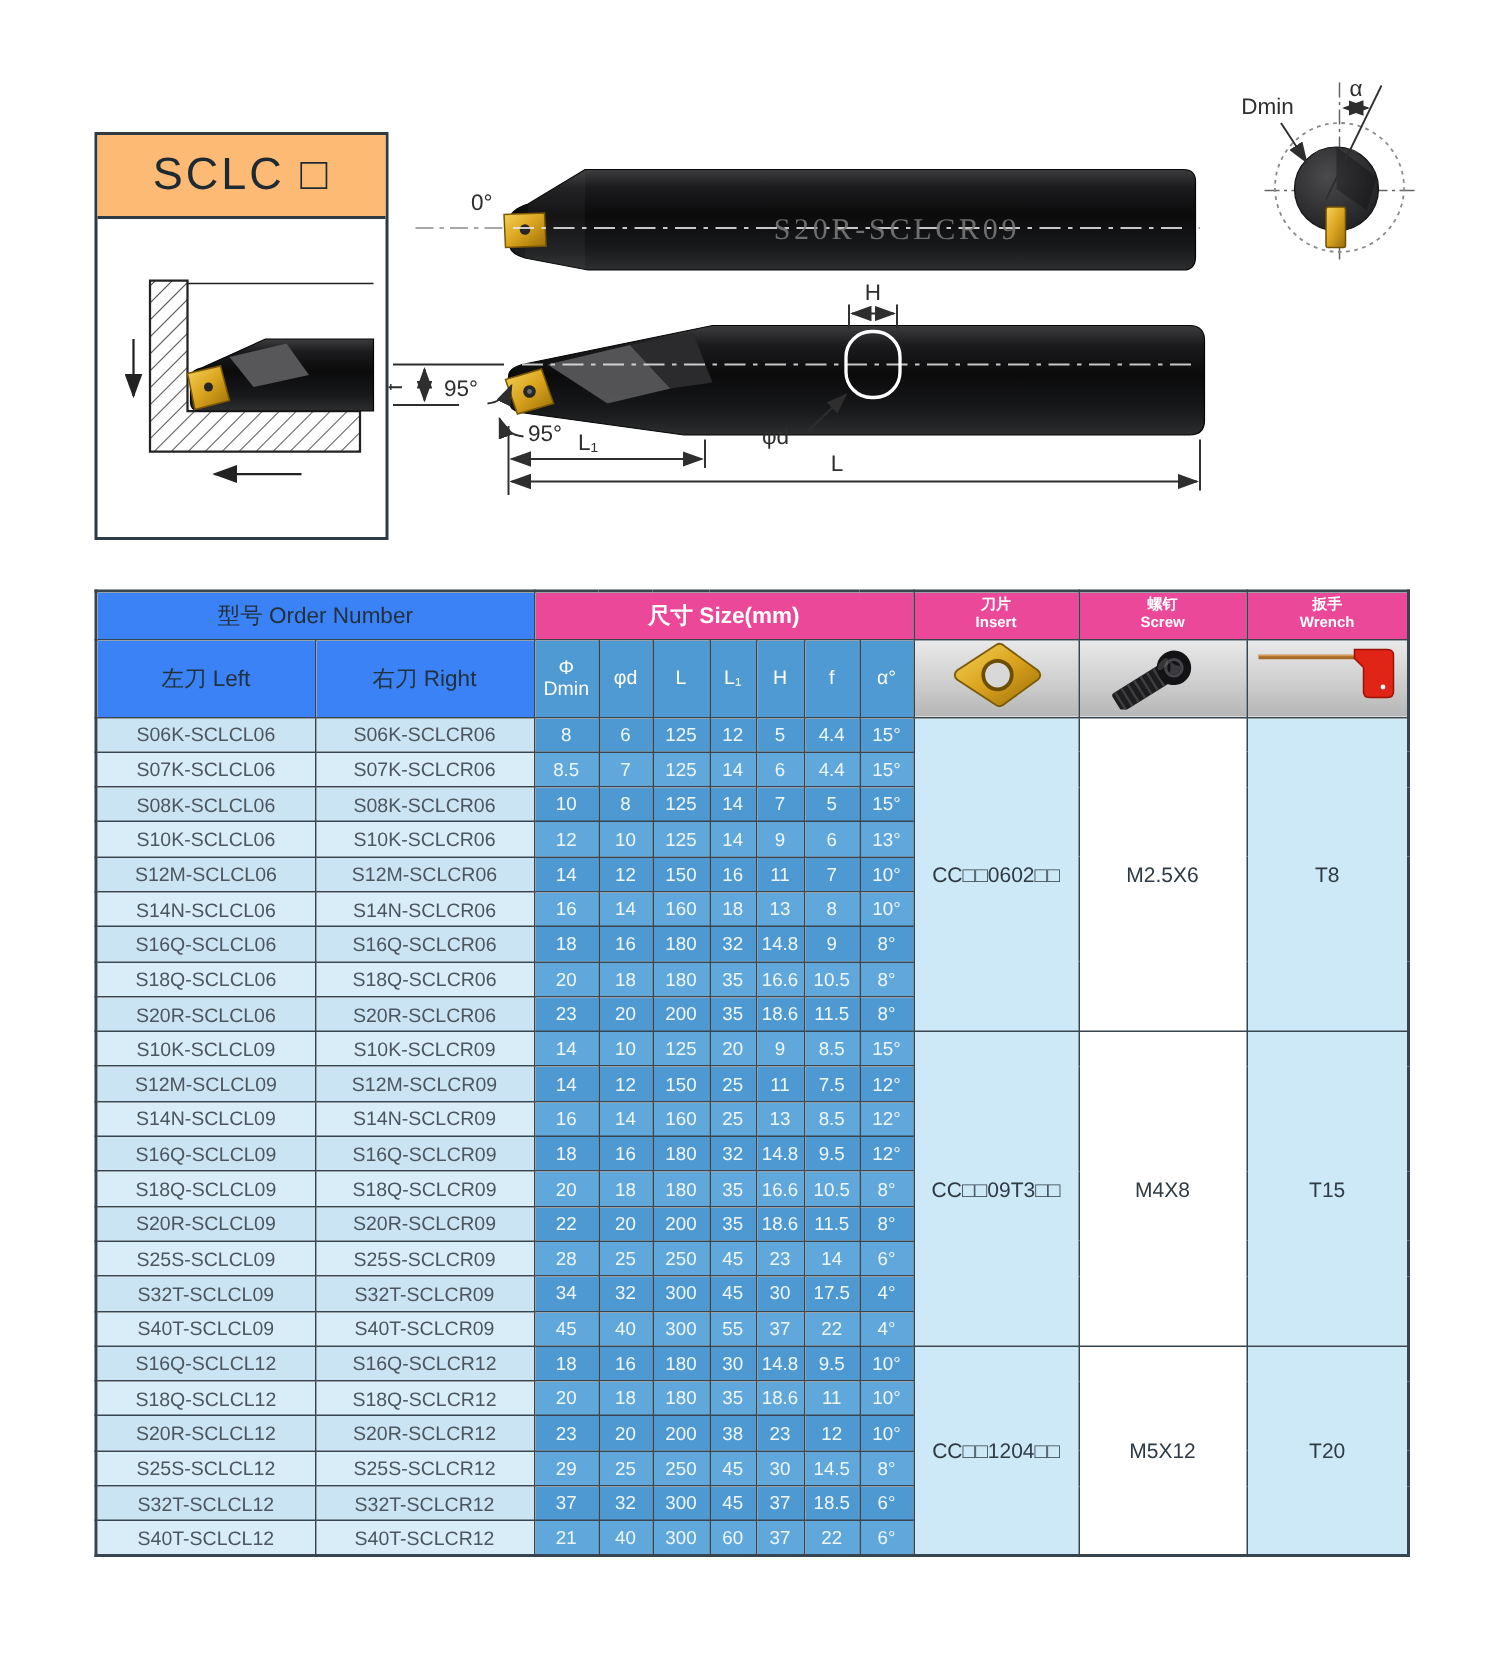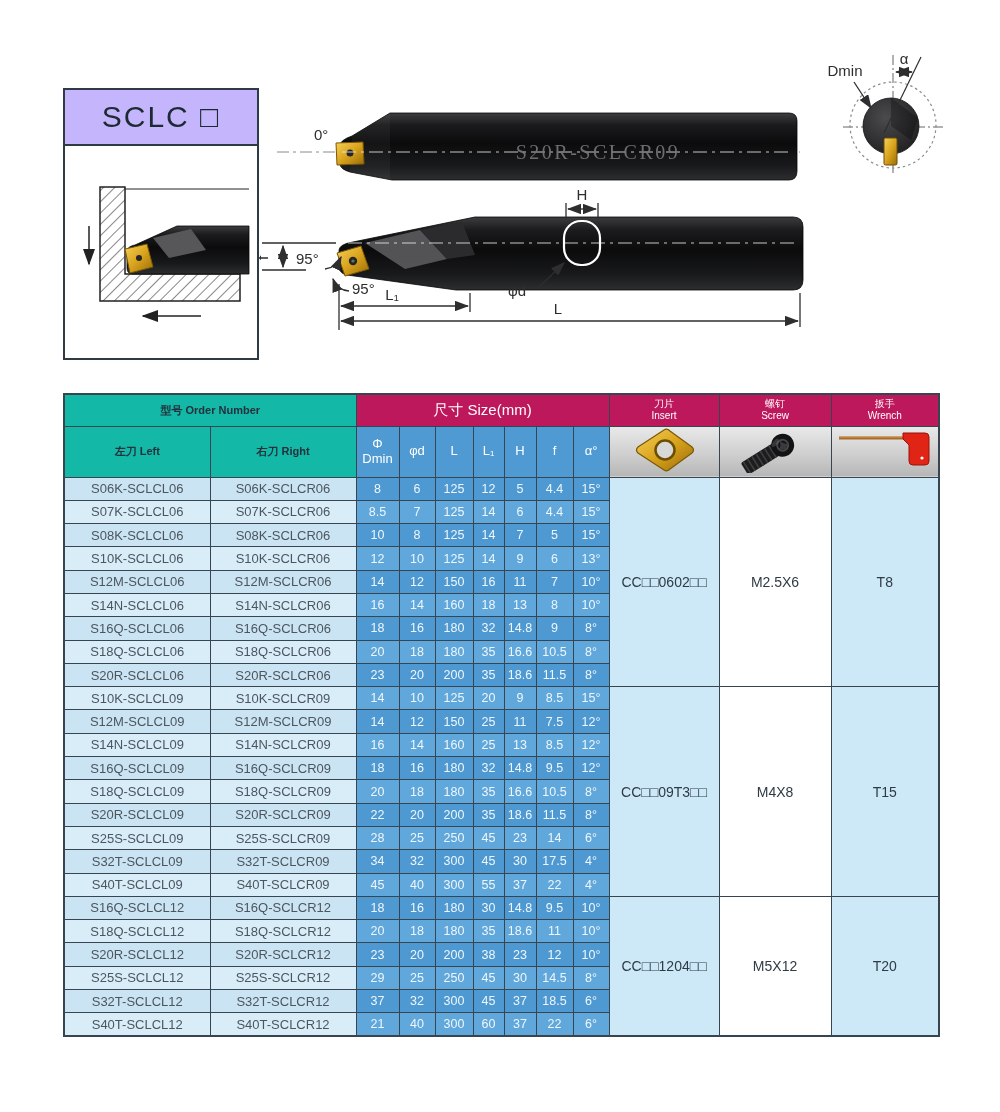--- a/index.html
+++ b/index.html
@@ -1,37 +1,37 @@
 <!DOCTYPE html>
 <html><head>
 <meta charset="utf-8">
 <style>
   html,body{margin:0;padding:0;background:#fff;}
   .page{position:relative;width:1000px;height:1112px;background:#fff;overflow:hidden;
         font-family:"Liberation Sans",sans-serif;color:#333;}
   
   .legend-box{position:absolute;left:63px;top:88px;width:196px;height:272px;
               border:2px solid #2f3b44;box-sizing:border-box;background:#fff;}
-  .legend-head{height:54px;background:#c4b5fd;border-bottom:2px solid #2f3b44;
+  .legend-head{height:54px;background:#fdba74;border-bottom:2px solid #2f3b44;
                display:flex;align-items:center;justify-content:center;
                font-size:30px;letter-spacing:2px;color:#1d2a33;}
   .legend-body{position:relative;height:214px;}
   
   .hero{position:absolute;left:0;top:0;width:1000px;height:392px;}
   .dim{stroke:#2e2e2e;stroke-width:1.3;fill:none;}
   .dimtxt{fill:#2e2e2e;font-size:15px;font-family:"Liberation Sans",sans-serif;}
   
   .spec-wrap{position:absolute;left:63px;top:393px;}
   table.spec{border-collapse:collapse;table-layout:fixed;width:875px;
              border:2px solid #36454f;font-family:"Liberation Sans",sans-serif;}
   table.spec th,table.spec td{border:1.5px solid #36454f;padding:0;margin:0;
              text-align:center;vertical-align:middle;overflow:hidden;}
   tr.h1{height:32px;} tr.h2{height:48px;padding-left:41px;}
-  .hd-light{background:#14b8a6;color:#22313c;font-size:11px;font-weight:bold;}
-  .hd-blue{background:#be185d;color:#fff;font-size:15px;font-weight:normal;}
+  .hd-light{background:#3b82f6;color:#22313c;font-size:15px;font-weight:normal;}
+  .hd-blue{background:#ec4899;color:#fff;font-size:15px;font-weight:bold;}
   .hd-blue2{background:#4f9ad3;color:#fff;font-size:13px;font-weight:normal;
             white-space:pre-line;line-height:1.1;}
   .hd-two{font-size:10px;line-height:1.2;}
   .img-cell{background:linear-gradient(#e9e9e9, #cfcfcf 55%, #b6b6b6);}
   tbody tr{height:23.3px;padding-left:45px;}
   tbody tr:nth-child(odd) .c-order{background:#cbe4f3;}
   tbody tr:nth-child(even) .c-order{background:#d9edf9;}
   tbody tr:nth-child(odd) .c-size{background:#4f99d2;}
   tbody tr:nth-child(even) .c-size{background:#60a7db;}
   .c-order{font-size:13px;color:#4c565e;}

